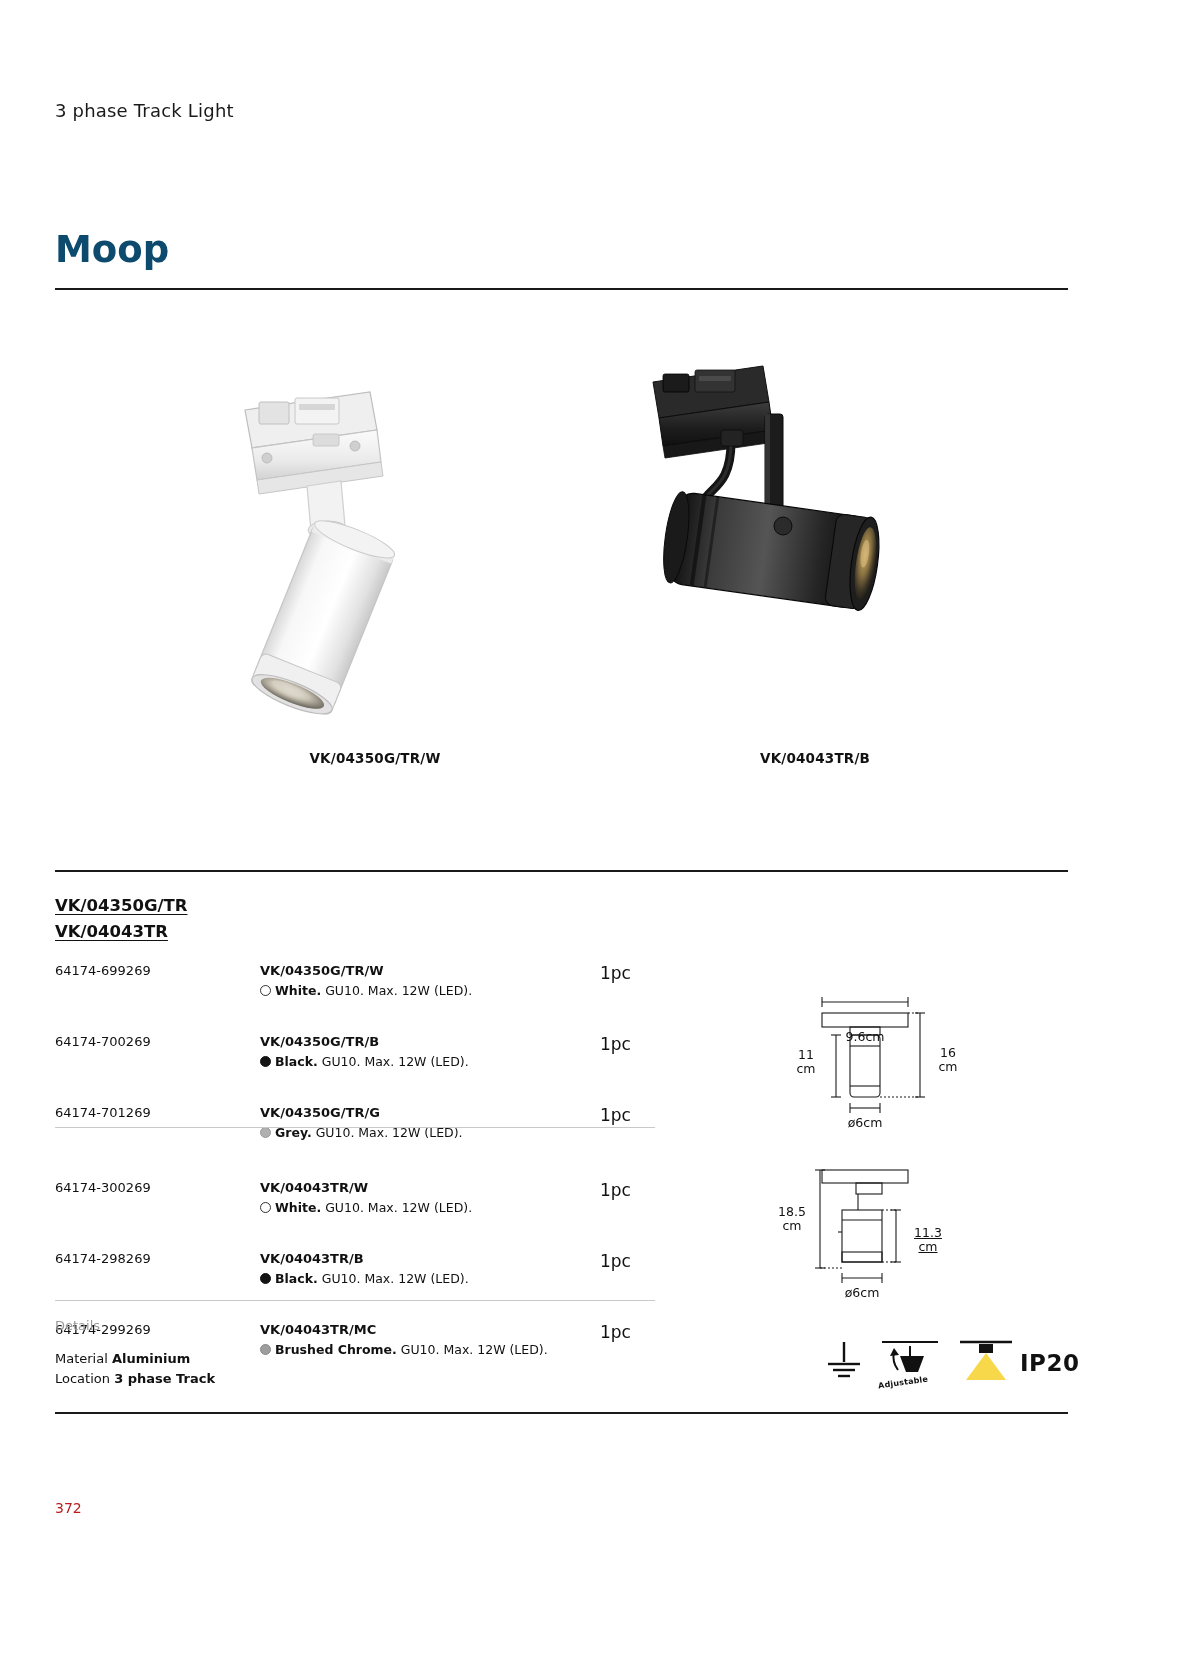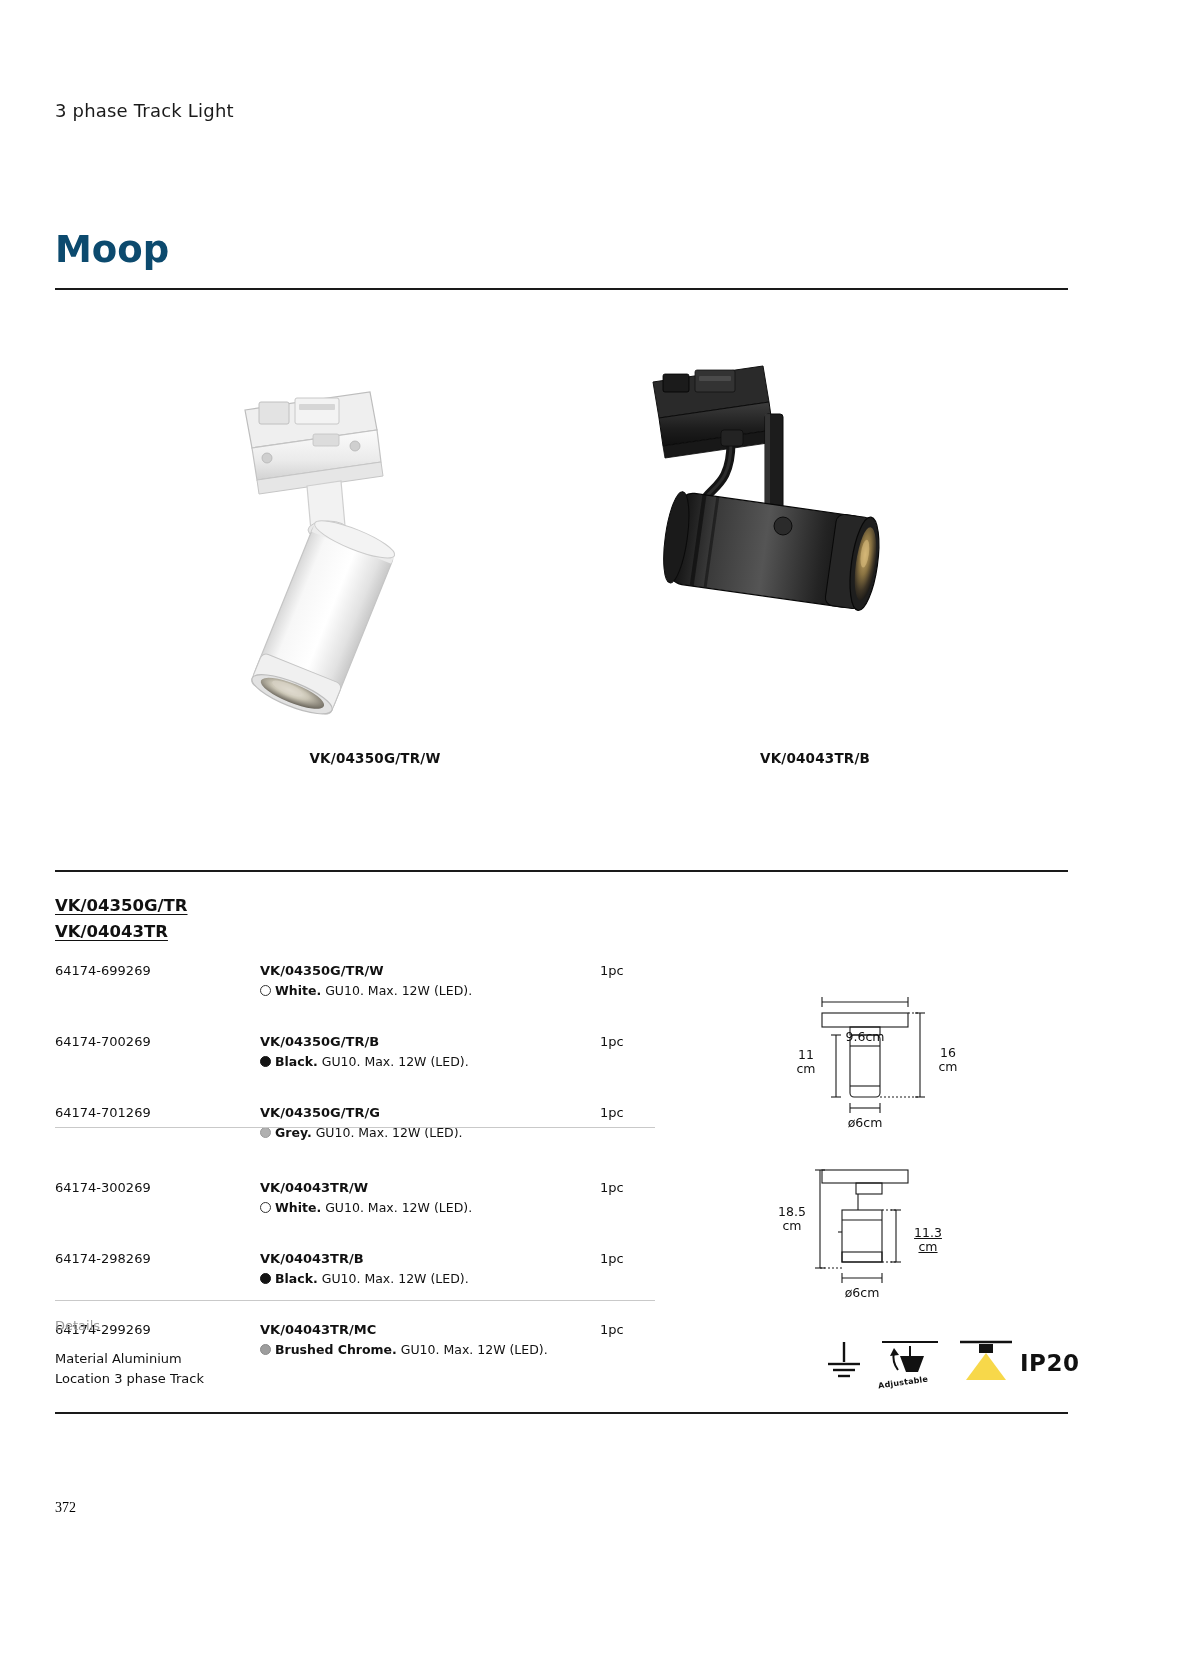--- a/index.html
+++ b/index.html
@@ -135,21 +135,21 @@
   .t-code {
     position: absolute; left: 0; top: 0;
     font-size: 13px; color: #111;
   }
   .t-model {
     position: absolute; left: 205px; top: 0;
     font-size: 13px; font-weight: 700; color: #111;
   }
   .t-box {
     position: absolute; left: 545px; top: 0;
-    font-size: 13px; color: #111;
+    font-size: 17px; color: #111;
   }
   .t-desc {
     position: absolute; left: 205px; top: 20px;
     font-size: 12.5px; color: #111;
     white-space: nowrap;
   }
   .t-desc .colorname { font-weight: 700; }
   .dot {
     display: inline-block;
     width: 9px; height: 9px;
@@ -191,21 +191,21 @@
   }
   .det-col-2 {
     position: absolute;
     left: 345px;
     top: 1349px;
     font-size: 13px;
     line-height: 20px;
     color: #111;
     width: 290px;
   }
-  .det-col-1 b, .det-col-2 b { font-weight: 400; }
+  .det-col-1 b, .det-col-2 b { font-weight: 700; }
   .osram { color: #f4661a; font-weight: 700; }
 
   
   .dims {
     position: absolute;
     left: 780px;
     top: 980px;
     width: 280px;
     height: 330px;
   }
@@ -243,22 +243,21 @@
     color: #111;
     letter-spacing: 0.2px;
     transform: rotate(-8deg);
   }
 
   .page-num {
     position: absolute;
     left: 55px;
     top: 1500px;
     font-size: 14px;
-    color: #000000;
-    font-family: Liberation Serif, serif;
+    color: #b91c1c;
   }
 </style>
 </head>
 <body>
 
 <div class="page">
 
   <div class="category">3 phase Track Light</div>
   <div class="title">Moop</div>
   <div class="rule-top"></div>

